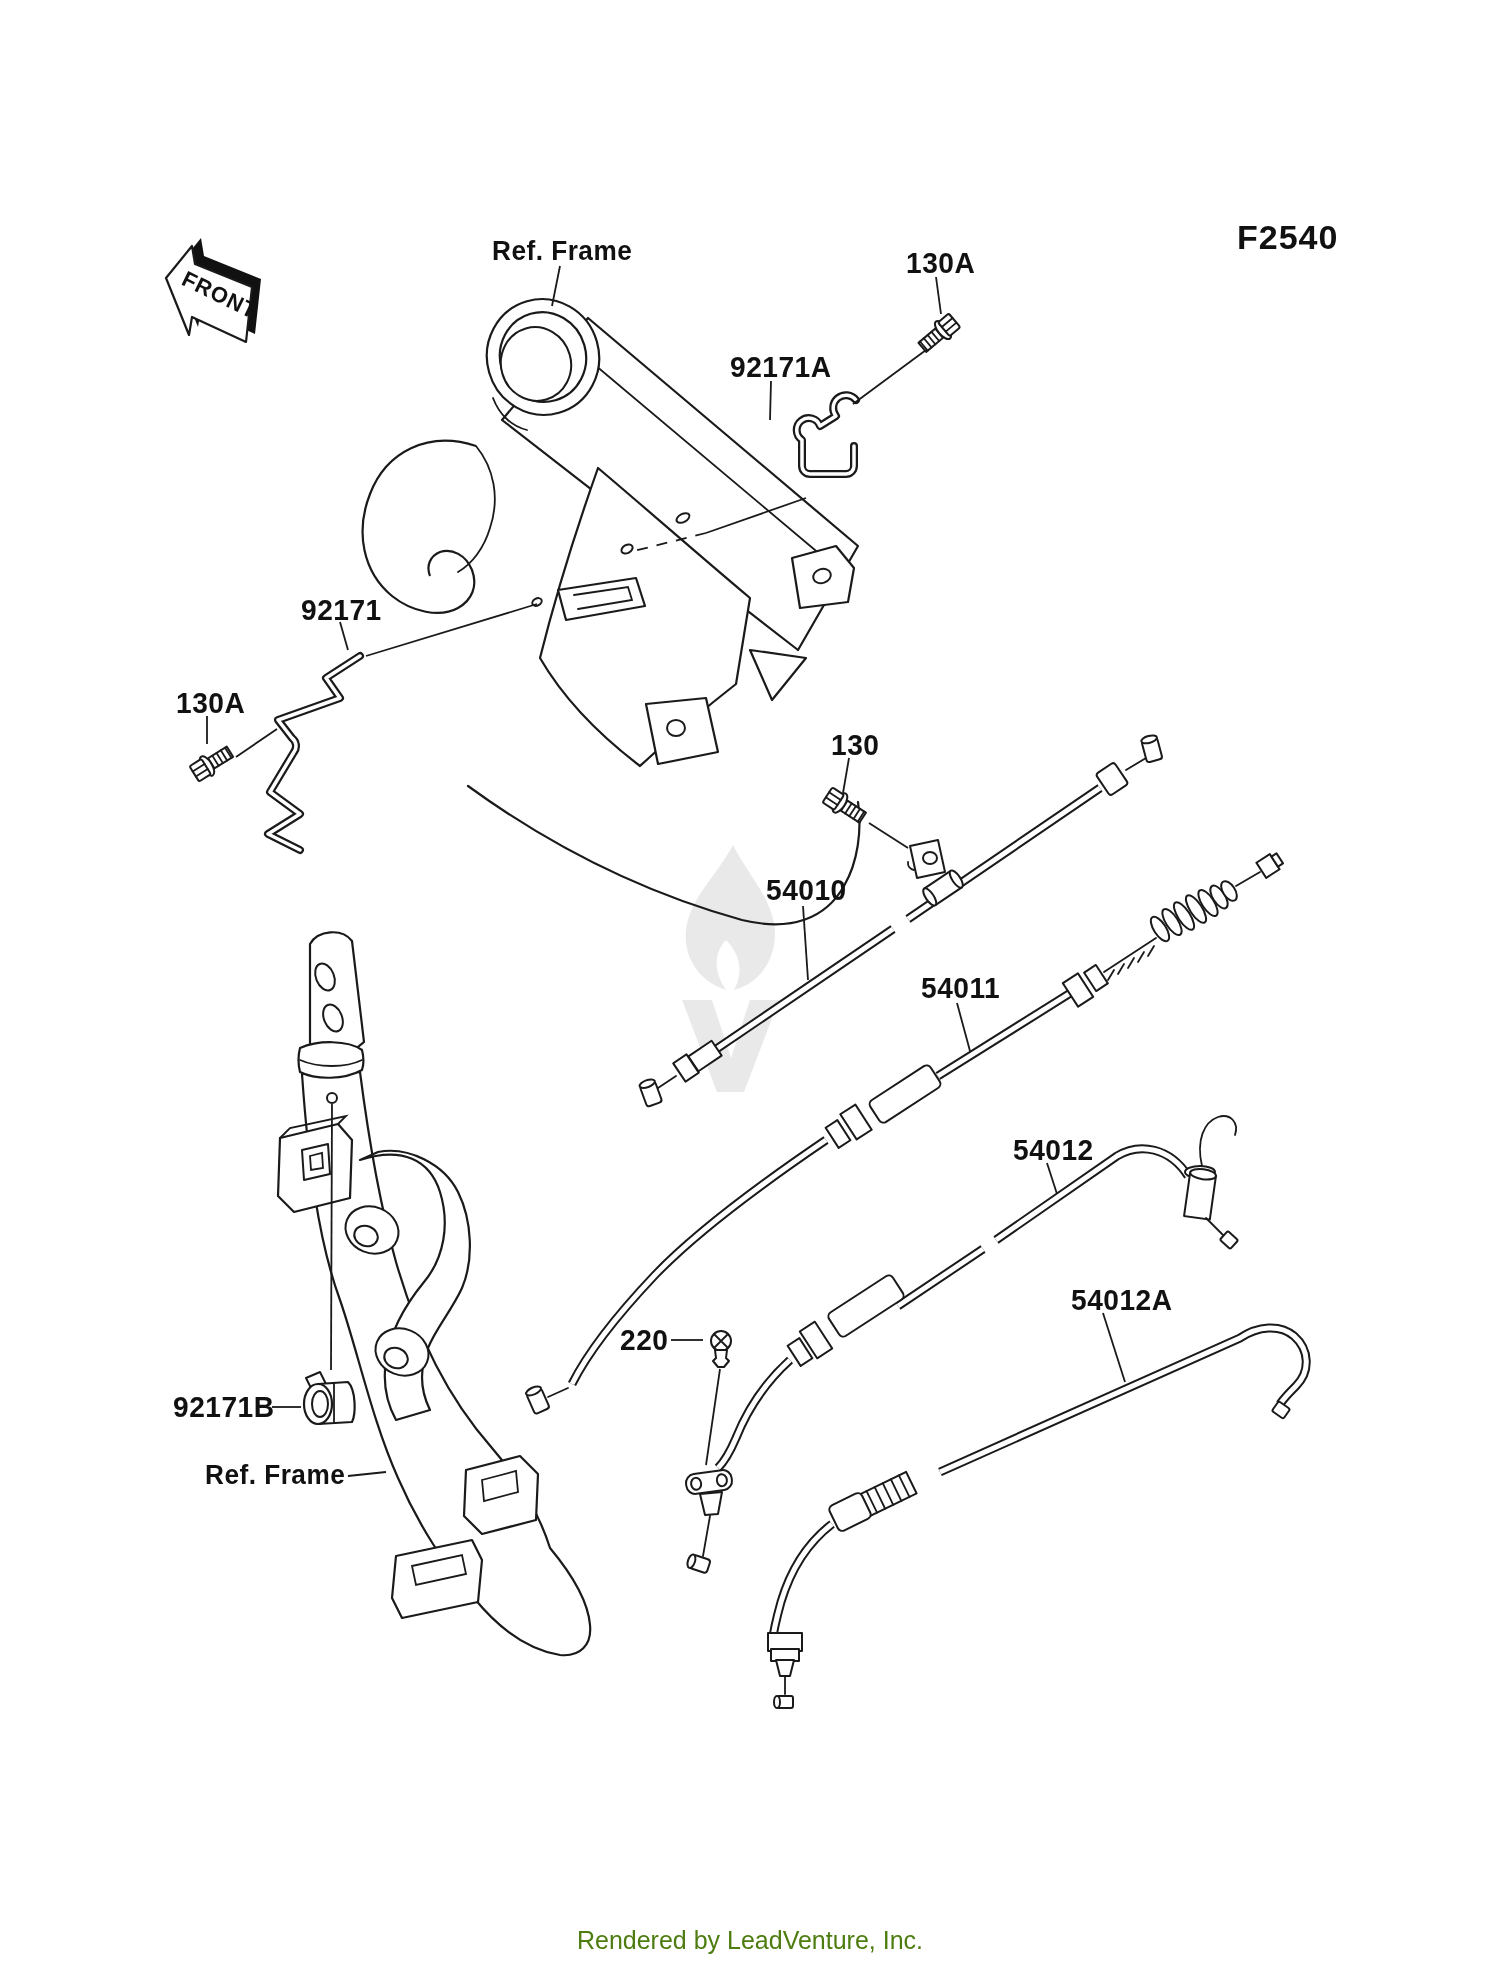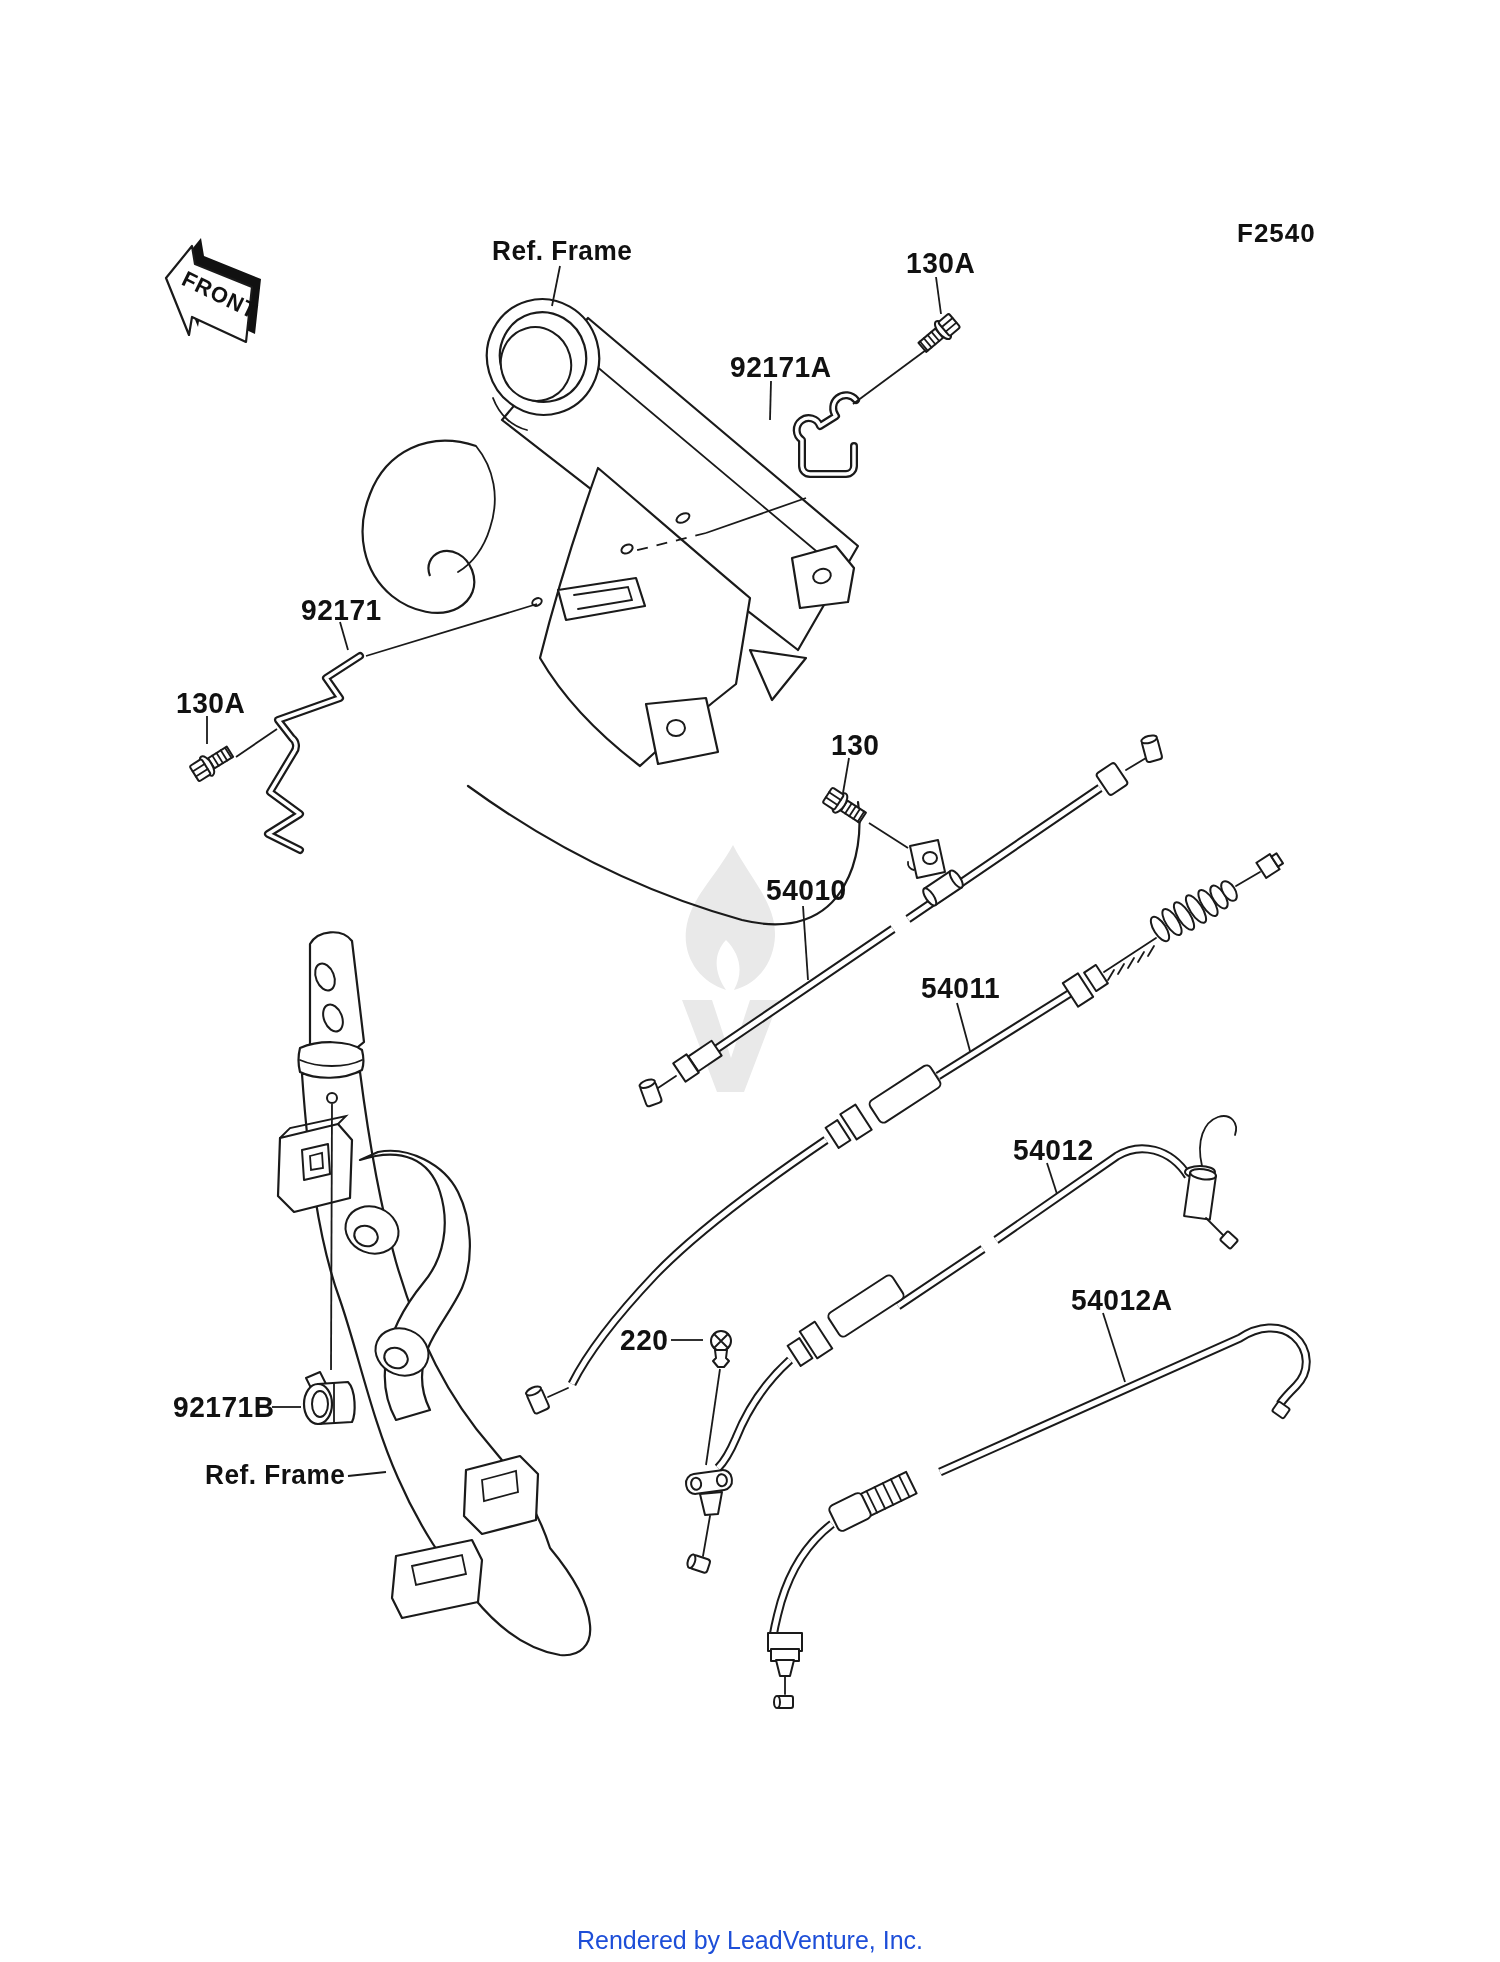--- a/index.html
+++ b/index.html
@@ -12,28 +12,28 @@
   .thin { fill:none; stroke:#1a1a1a; stroke-width:1.8; stroke-linecap:round; }
   .lead { fill:none; stroke:#1a1a1a; stroke-width:1.8; }
   .dash { stroke-dasharray:11 9; }
   .hOut { fill:none; stroke:#1a1a1a; stroke-width:9; stroke-linecap:butt; }
   .hIn  { fill:none; stroke:#ffffff; stroke-width:5; stroke-linecap:butt; }
   .wOut { fill:none; stroke:#1a1a1a; stroke-width:8; stroke-linejoin:round; stroke-linecap:round; }
   .wIn  { fill:none; stroke:#ffffff; stroke-width:3.5; stroke-linejoin:round; stroke-linecap:round; }
   .wm   { fill:#e9e9e9; }
   .plabel { position:absolute; font-weight:700; font-size:29px; letter-spacing:.5px; color:#111;
             transform:scaleX(.97); transform-origin:left top; white-space:nowrap; }
-  .fig-code { position:absolute; left:1237px; top:218px; font-weight:700; font-size:26px;
+  .fig-code { position:absolute; left:1237px; top:218px; font-weight:700; font-size:34px;
               letter-spacing:1px; color:#111; }
   .front-label { position:absolute; left:189px; top:266px; font-weight:700; font-size:22px;
                  letter-spacing:1px; color:#111; transform:rotate(26deg); transform-origin:left top; }
   .wm-text { position:absolute; left:468px; top:1072px; font-weight:700; font-size:38px;
              letter-spacing:17px; color:#e9e9e9; white-space:nowrap; }
   .footer { position:absolute; left:0; top:1926px; width:1500px; text-align:center;
-            font-size:25px; color:#1d4ed8; }
+            font-size:25px; color:#4d7c0f; }
 </style>
 </head>
 <body>
 
 <div class="stage">
 
 <svg width="1500" height="1962" viewBox="0 0 1500 1962">
 
   <g>
     <path class="wm" d="M 733 845 C 715 878 690 898 686 930 C 683 958 700 982 726 990

